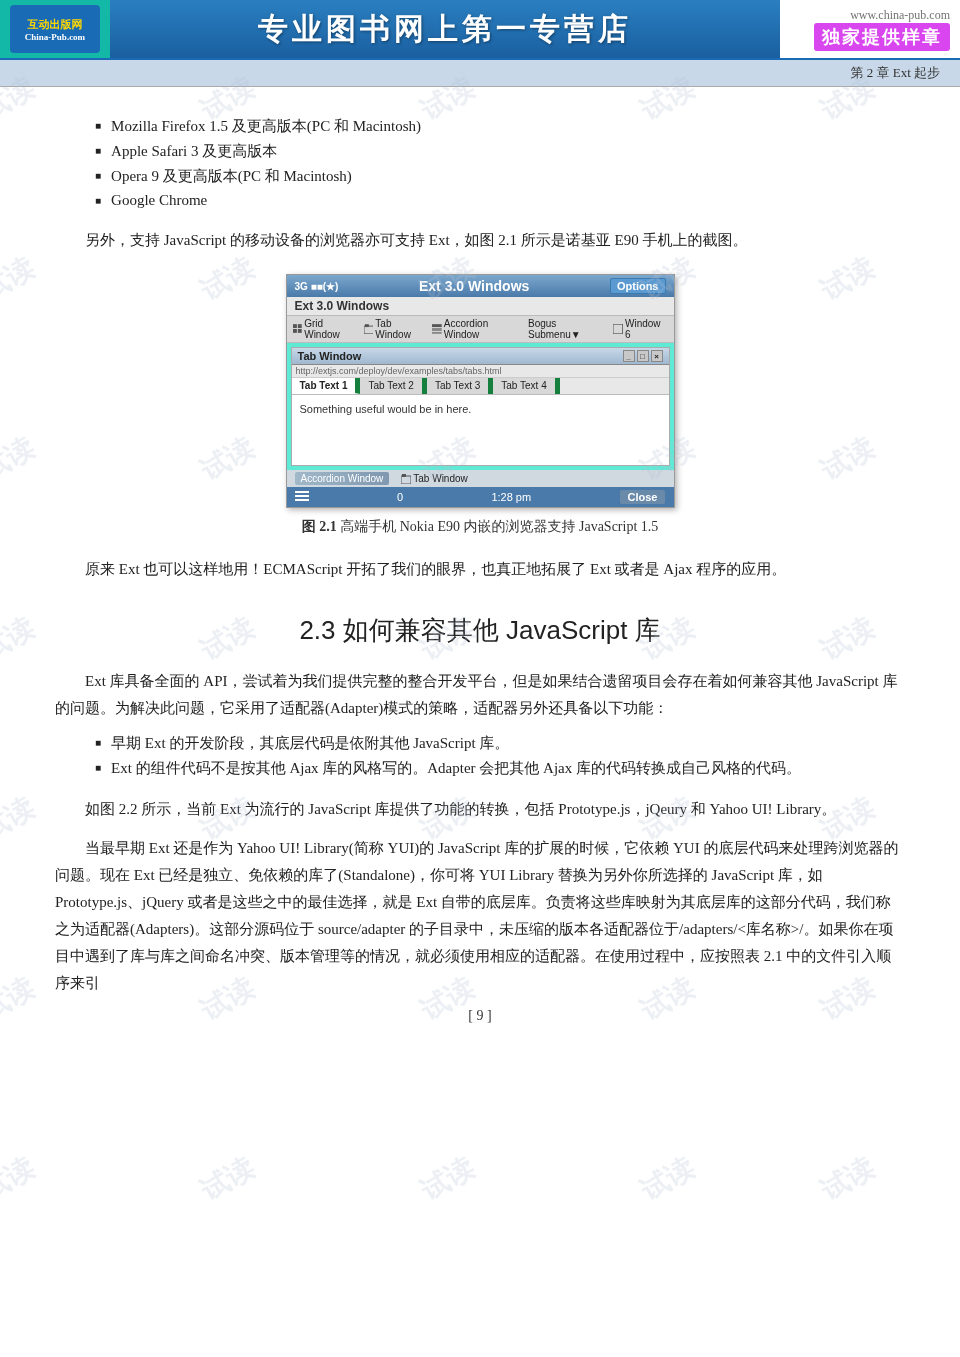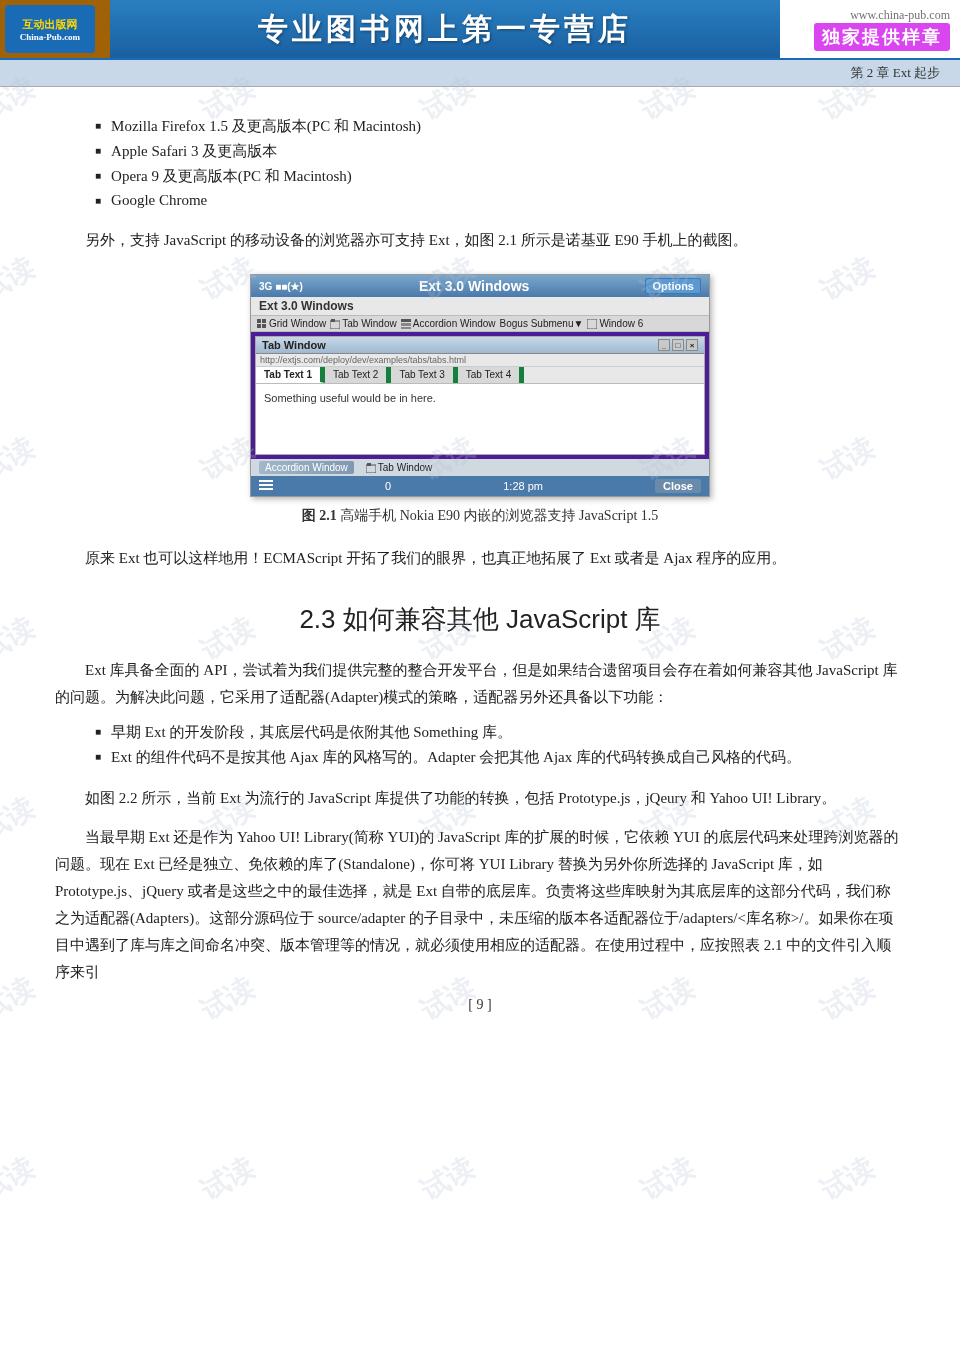--- a/index.html
+++ b/index.html
@@ -17,23 +17,24 @@
     
     .header {
       display: flex;
       align-items: stretch;
       height: 60px;
       background: #fff;
       border-bottom: 2px solid #1a6bb5;
     }
     .header-logo {
       width: 110px;
-      background: #a16207;
-      display: flex;
-      align-items: center;
+      background: #14b8a6;
+      display: flex;
+      align-items: center;
+      justify-content: center;
       padding: 5px;
     }
     .logo-box {
       width: 90px;
       height: 48px;
       background: #1a6bb5;
       border-radius: 4px;
       display: flex;
       flex-direction: column;
       align-items: center;
@@ -155,23 +156,23 @@
     .figure-container {
       display: flex;
       flex-direction: column;
       align-items: center;
       margin: 20px auto;
       width: 480px;
     }
 
     
     .phone-screenshot {
-      width: 460px;
+      width: 389px;
       border: 1px solid #999;
-      background: #4c1d95;
+      background: #5eead4;
       font-family: Arial, sans-serif;
       font-size: 11px;
       box-shadow: 2px 2px 6px rgba(0,0,0,0.3);
     }
     .phone-header {
       background: linear-gradient(to bottom, #7ba7cc, #4a7aaa);
       color: #fff;
       display: flex;
       align-items: center;
       justify-content: space-between;
@@ -565,21 +566,21 @@
   <h2 class="section-heading">
     <span>2.3   如何兼容其他 JavaScript 库</span>
   </h2>
 
   <p class="para">
     <span>Ext 库具备全面的 API，尝试着为我们提供完整的整合开发平台，但是如果结合遗留项目会存在着如何兼容其他 JavaScript 库的问题。为解决此问题，它采用了适配器(Adapter)模式的策略，适配器另外还具备以下功能：</span>
   </p>
 
   <ul class="bullet-list">
     <li>
-      <span>早期 Ext 的开发阶段，其底层代码是依附其他 Something 库。</span>
+      <span>早期 Ext 的开发阶段，其底层代码是依附其他 JavaScript 库。</span>
     </li>
     <li>
       <span>Ext 的组件代码不是按其他 Ajax 库的风格写的。Adapter 会把其他 Ajax 库的代码转换成自己风格的代码。</span>
     </li>
   </ul>
 
   <p class="para">
     <span>如图 2.2 所示，当前 Ext 为流行的 JavaScript 库提供了功能的转换，包括 Prototype.js，jQeury 和 Yahoo UI! Library。</span>
   </p>
 

